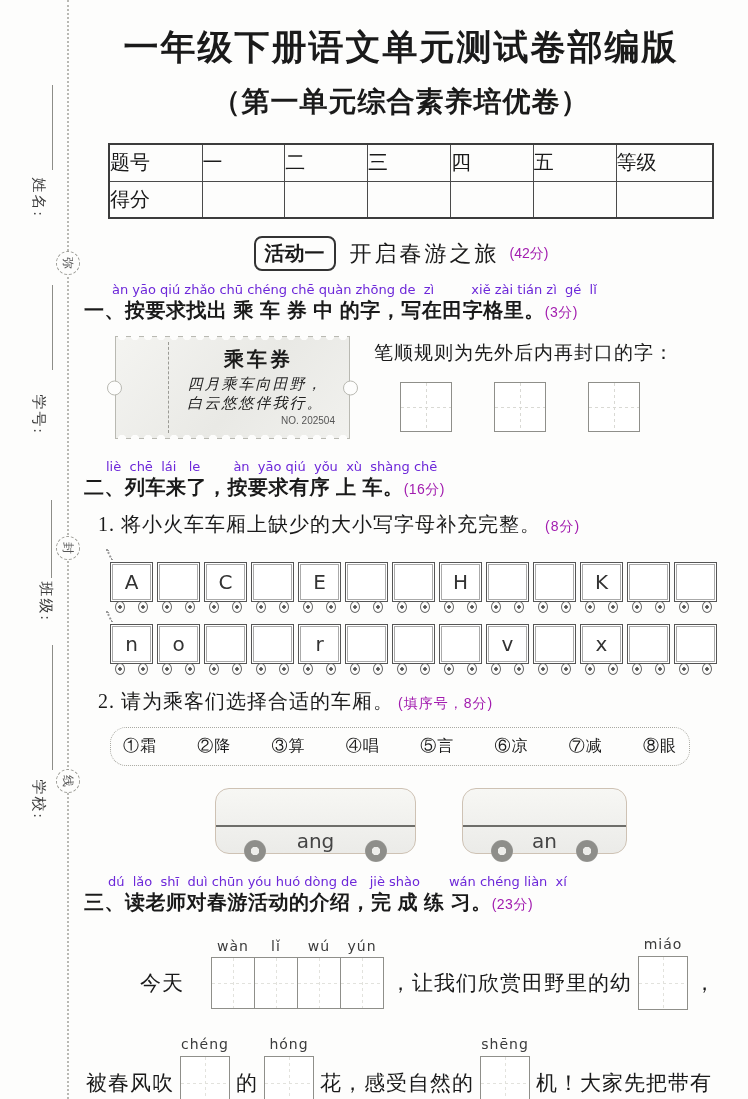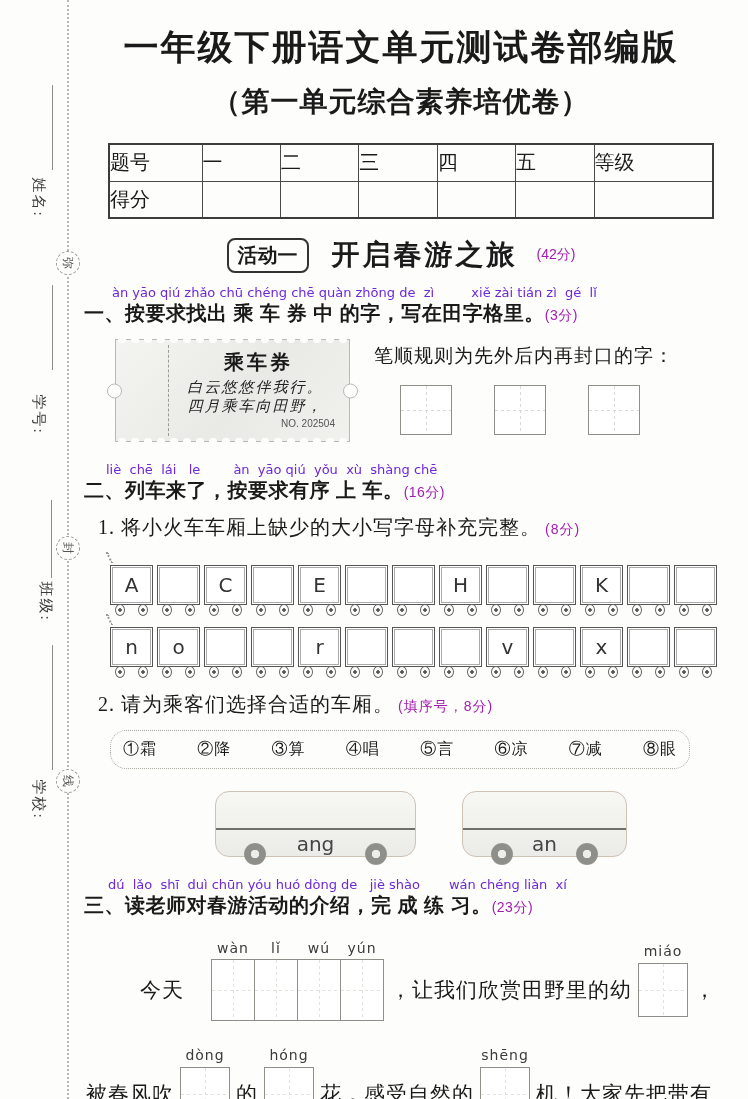--- a/index.html
+++ b/index.html
@@ -15,26 +15,26 @@
                border-radius:50%; background:#fdfdfc; display:flex; align-items:center; justify-content:center;
                font-size:12px; color:#555; transform:rotate(90deg); }
 
   
   .content { position:absolute; left:84px; top:24px; width:634px; }
   .title { text-align:center; font-size:35px; font-weight:700; letter-spacing:2px; }
   .subtitle { text-align:center; font-size:28px; font-weight:700; letter-spacing:1px; margin-top:12px; }
 
   table.score { border-collapse:collapse; margin:22px 0 0 24px; table-layout:fixed; width:606px; border:2px solid #3c3c3c; }
   table.score td { border:1px solid #4a4a4a; height:37px; font-size:20px; padding-left:0; }
-  table.score td:nth-child(1){ width:93px; } table.score td:nth-child(7){ width:119px; }
+  table.score td:nth-child(1){ width:93px; } table.score td:nth-child(7){ width:97px; }
 
   .activity { display:flex; align-items:center; justify-content:center; margin-top:17px;
-              font-family:"Liberation Sans","DejaVu Sans",sans-serif;gap:9px; }
+              font-family:"Liberation Sans","DejaVu Sans",sans-serif; }
   .badge { border:2px solid #333; border-radius:8px; padding:2px 9px; font-size:20px; font-weight:700; }
-  .act-title { font-size:28px; font-weight:700; letter-spacing:3px; margin:0 10px 0 14px; }
+  .act-title { font-size:22px; font-weight:400; letter-spacing:3px; margin:0 10px 0 14px; }
   .score-lite { font-weight:400; font-size:14px; color:#a21caf; font-family:"Liberation Sans",sans-serif; }
 
   .pinyin { font-family:"DejaVu Sans","Liberation Sans",sans-serif; font-size:13px; color:#6d28d9;
             white-space:pre; line-height:15px; }
   .q-head { font-family:"Liberation Sans","DejaVu Sans",sans-serif; font-weight:700; font-size:20px;
             letter-spacing:0.5px; display:flex; align-items:baseline; }
   .sub-item { font-size:20px; letter-spacing:1px; display:flex; align-items:baseline; gap:4px; }
 
   
   .q1-row { display:flex; margin-top:12px; }
@@ -87,21 +87,21 @@
                font-family:"DejaVu Sans",sans-serif; font-size:20px; color:#444; }
   .bwheel { position:absolute; bottom:-9px; width:22px; height:22px; border-radius:50%;
             background:radial-gradient(circle,#ededea 4px,#8e8e8a 4.5px 10px,#9c9c98 11px); }
   .bwheel.l { left:28px; } .bwheel.r { right:28px; }
 
   
   .fill-line { display:flex; align-items:center; font-size:21px; letter-spacing:1px; }
   .fl1 { margin:40px 0 0 56px; }
   .fl2 { margin:46px 0 0 2px; }
   .grid4 { display:flex; margin:0 6px; }
-  .gcell { position:relative; width:44px; height:62px; border:1px solid #8f8f8a; margin-left:-1px; background:#fff;
+  .gcell { position:relative; width:44px; height:52px; border:1px solid #8f8f8a; margin-left:-1px; background:#fff;
            background-image:repeating-linear-gradient(to right,#e2e2dd 0 3px,transparent 3px 6px),
                             repeating-linear-gradient(to bottom,#e2e2dd 0 3px,transparent 3px 6px);
            background-size:100% 1px,1px 100%; background-position:0 50%,50% 0; background-repeat:no-repeat;padding-left:17px; }
   .unit { position:relative; display:inline-block; margin:0 6px; }
   .scell { display:block; width:50px; height:54px; border:1px solid #8f8f8a; background:#fff;
            background-image:repeating-linear-gradient(to right,#e2e2dd 0 3px,transparent 3px 6px),
                             repeating-linear-gradient(to bottom,#e2e2dd 0 3px,transparent 3px 6px);
            background-size:100% 1px,1px 100%; background-position:0 50%,50% 0; background-repeat:no-repeat; }
   .pyl { position:absolute; top:-20px; left:50%; transform:translateX(-50%); white-space:nowrap;
          font-family:"DejaVu Sans",sans-serif; font-size:14px; color:#3a3a3a; }
@@ -163,22 +163,22 @@
       <span>一、按要求找出 乘 车 券 中 的字，写在田字格里。</span>
       <span class="score-lite">(3分)</span>
     </div>
 
     <div class="q1-row">
       <div class="ticket">
         <div class="notch l"></div>
         <div class="notch r"></div>
         <div class="stub-line"></div>
         <div class="tk-title">乘车券</div>
+        <div class="tk-line">四月乘车向田野，</div>
         <div class="tk-line">白云悠悠伴我行。</div>
-        <div class="tk-line">四月乘车向田野，</div>
         <div class="tk-no">NO. 202504</div>
       </div>
       <div class="q1-right">
         <div class="hint">笔顺规则为先外后内再封口的字：</div>
         <div class="tzg-row">
             <div class="tzg"></div>
             <div class="tzg"></div>
             <div class="tzg"></div>
           </div>
       </div>
@@ -305,21 +305,21 @@
       <span class="unit">
         <span class="pyl">miáo</span>
         <span class="scell"></span>
       </span>
       <span>，</span>
     </div>
 
     <div class="fill-line fl2">
       <span>被春风吹</span>
       <span class="unit">
-        <span class="pyl">dòng</span>
+        <span class="pyl">chéng</span>
         <span class="scell"></span>
       </span>
       <span>的</span>
       <span class="unit">
         <span class="pyl">hóng</span>
         <span class="scell"></span>
       </span>
       <span>花，感受自然的</span>
       <span class="unit">
         <span class="pyl">shēng</span>

